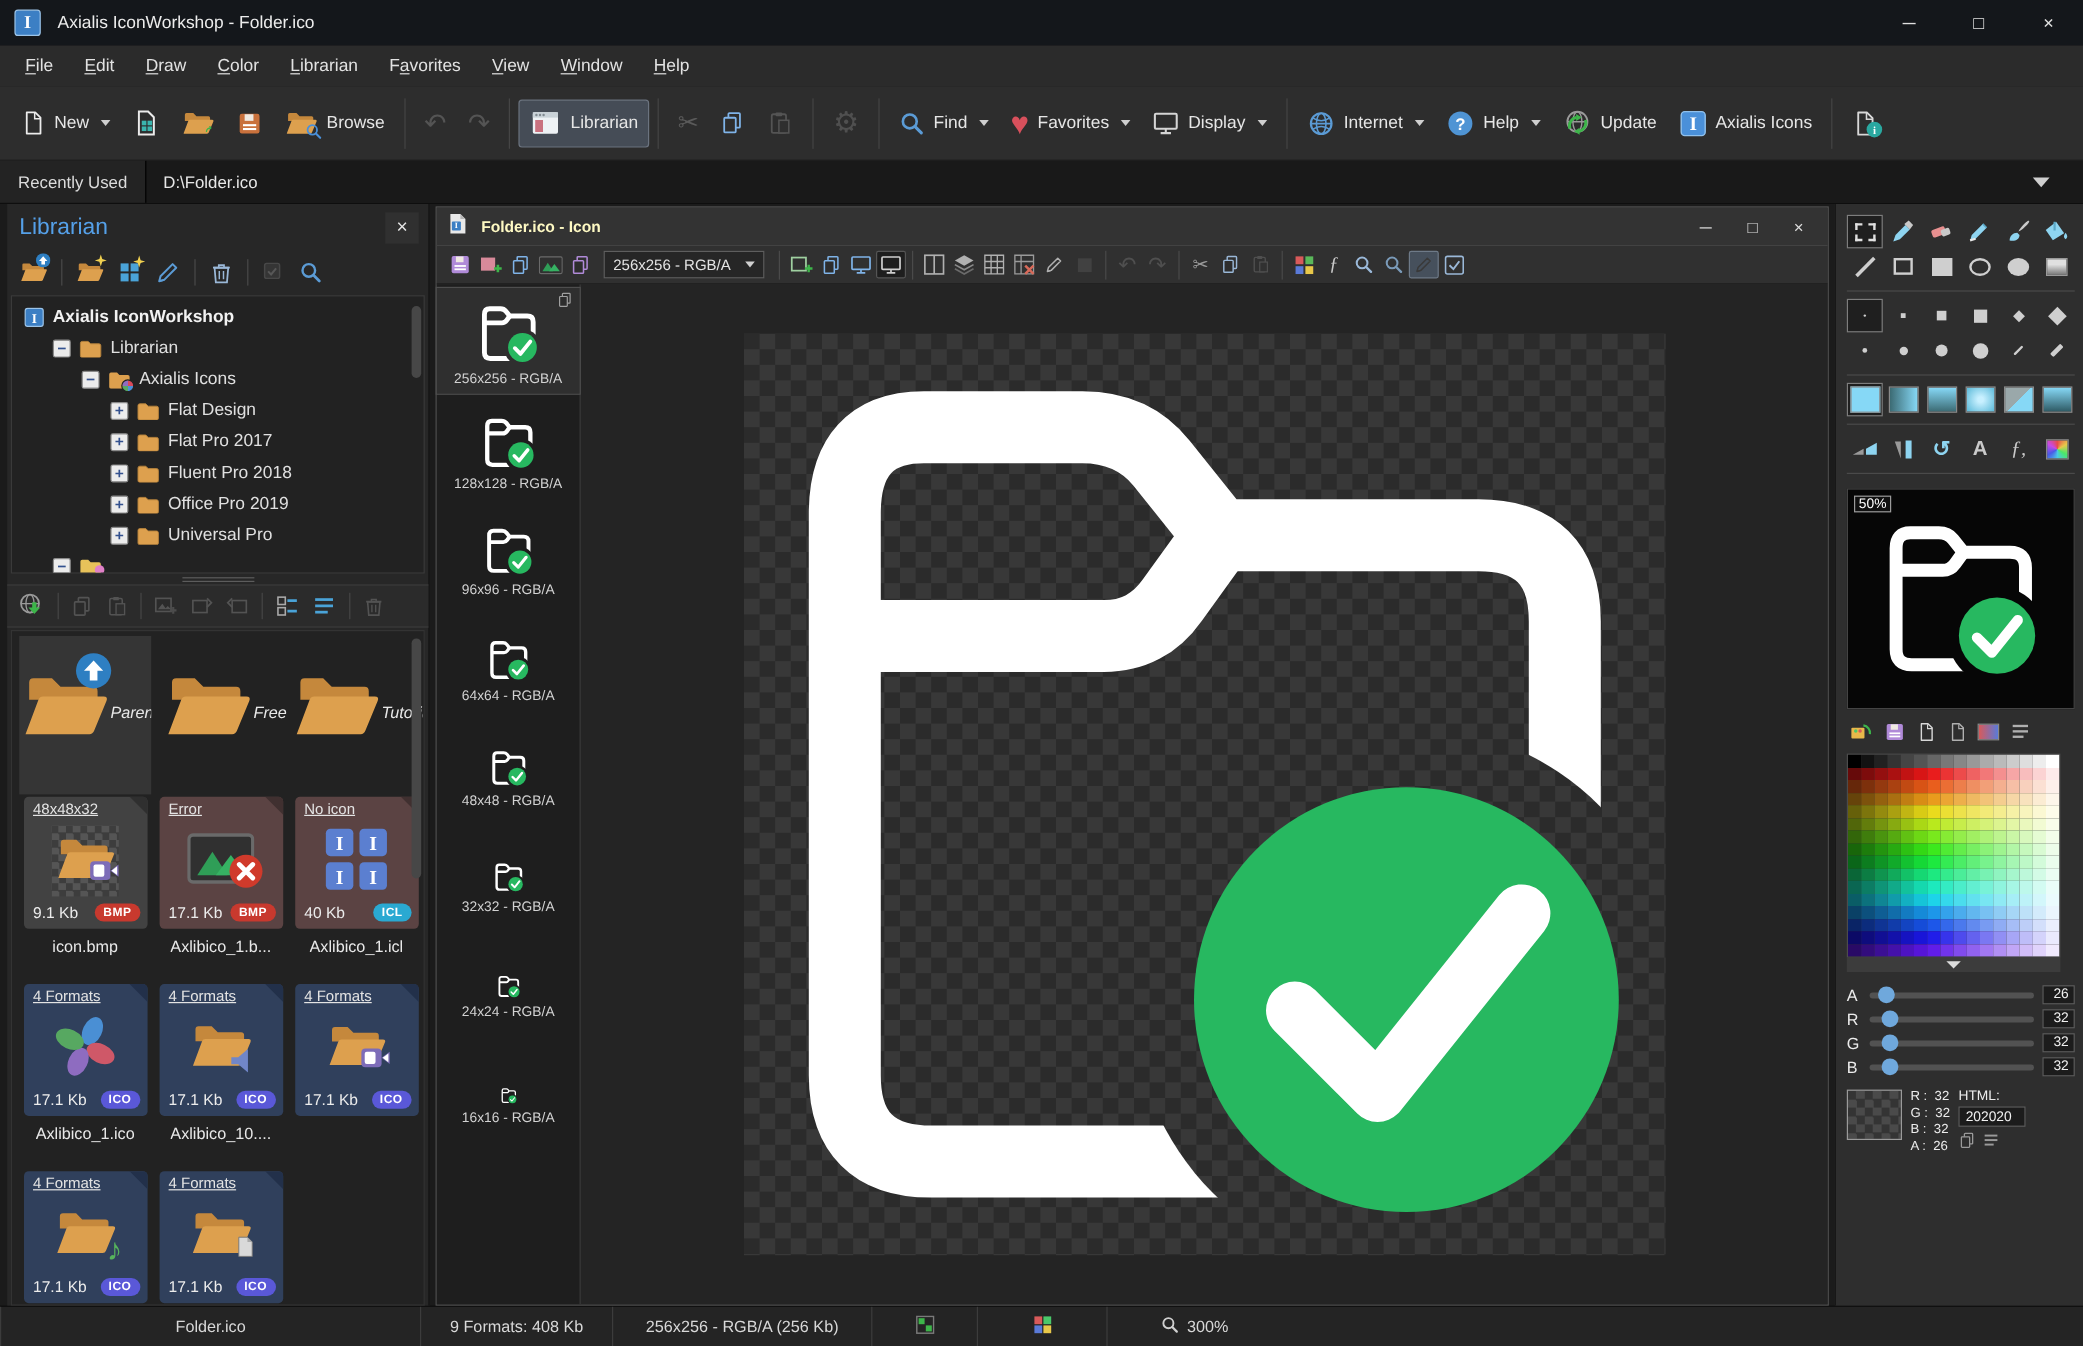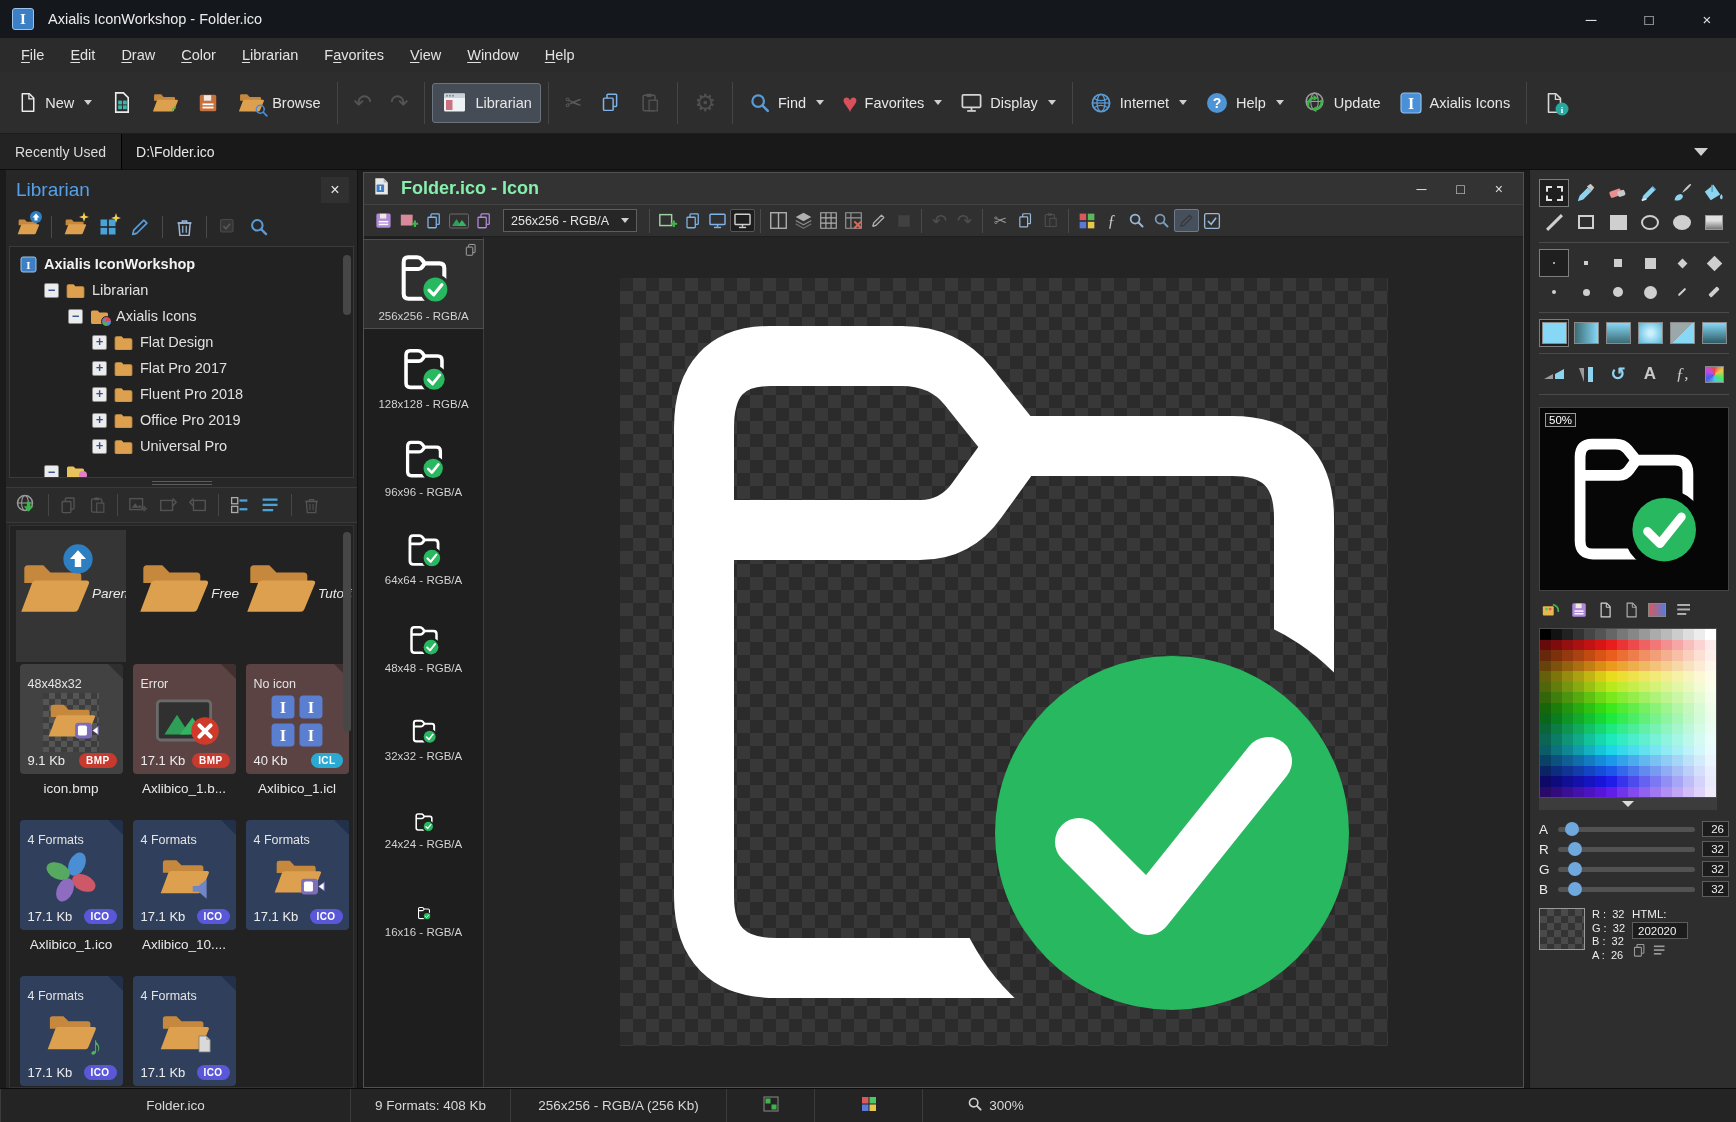--- a/index.html
+++ b/index.html
@@ -68,34 +68,34 @@
   .browser-grid { display:grid; grid-template-columns:repeat(3,110px); column-gap:3px; }
   .tile-folder { height:132px; display:flex; flex-direction:row; align-items:center; justify-content:flex-end; padding-bottom:6px;font-style:italic; }
   .tile-folder.selected { background:#353535; }
   .tile-folder svg { margin-bottom:8px; }
   .tile-label, .tile-name { font-size:13.5px; color:#e8e8e8; max-width:106px; white-space:nowrap; overflow:hidden; text-align:center; }
   .tile-card { height:156px; display:flex; flex-direction:column; align-items:center; padding-top:2px; }
   .card { width:103px; height:110px; border-radius:4px; position:relative; display:flex; flex-direction:column; overflow:hidden; }
   .card.gray { background:#424242; } .card.gray .fold { border-top-color:#2f2f2f; }
   .card.maroon { background:#5b4343; } .card.maroon .fold { border-top-color:#403030; }
   .card.blue { background:#30405c; } .card.blue .fold { border-top-color:#22304a; }
-  .card .hdr { font-size:12.5px; color:#e4e4e4; padding:13px 0 0 8px; }
+  .card .hdr { font-size:12.5px; color:#e4e4e4; padding:3px 0 0 8px;text-decoration:underline; }
   .card .fold { position:absolute; top:0; right:0; width:0; height:0; border-top:15px solid #000; border-left:15px solid transparent; }
   .card .thumb { flex:1; display:flex; align-items:center; justify-content:center; position:relative; }
   .thumb-checker { background-image:conic-gradient(#555 25%,#3d3d3d 0 50%,#555 0 75%,#3d3d3d 0); background-size:12px 12px;
                    padding:2px; }
   .card .ftr { display:flex; align-items:center; padding:0 6px 6px 8px; font-size:13px; color:#ececec; }
   .badge { margin-left:auto; font-size:10px; font-weight:bold; padding:2px 7px; border-radius:8px; color:#fff; letter-spacing:.4px; }
   .badge.red { background:#c8392e; } .badge.indigo { background:#5a58d8; } .badge.cyan { background:#2aa9d2; }
   .tile-name { margin-top:7px; }
 
   
   .doc-window { flex:1; min-width:0; margin:2px 4px 0 5px; border:1px solid #515151; background:#2b2b2b; display:flex; flex-direction:column; }
   .doc-titlebar { height:31px; background:#333; display:flex; align-items:center; padding:0 8px; }
-  .doc-title { font-weight:bold; font-size:18px; color:#86efac; margin-left:9px; }
+  .doc-title { font-weight:bold; font-size:13px; color:#fef9c3; margin-left:9px; }
   .doc-controls { margin-left:auto; display:flex; gap:30px; margin-right:12px; color:#dedede; font-size:14px; }
   .doc-toolbar { height:33px; background:#303030; border-top:1px solid #424242; border-bottom:1px solid #1f1f1f;
                  display:flex; align-items:center; padding:0 7px; }
   .mi { width:25px; height:23px; display:flex; align-items:center; justify-content:center; border-radius:2px;
         border:1px solid transparent; flex:none; }
   .mi.on { background:#46505c; border-color:#6e7a88; }
   .mi.dark { background:#1e1e1e; border-color:#555; }
   .mi-sep { width:1px; height:24px; background:#4a4a4a; margin:0 5px; flex:none; }
   .doc-dd { width:134px; height:23px; background:#262626; border:1px solid #5e5e5e; display:flex; align-items:center;
             padding:0 7px; font-size:12.5px; color:#e4e4e4; margin:0 7px; flex:none; }

